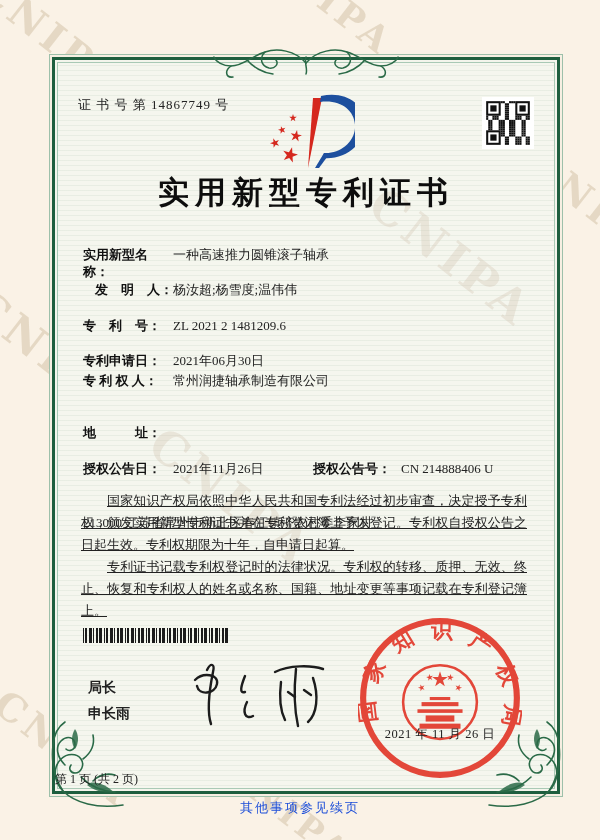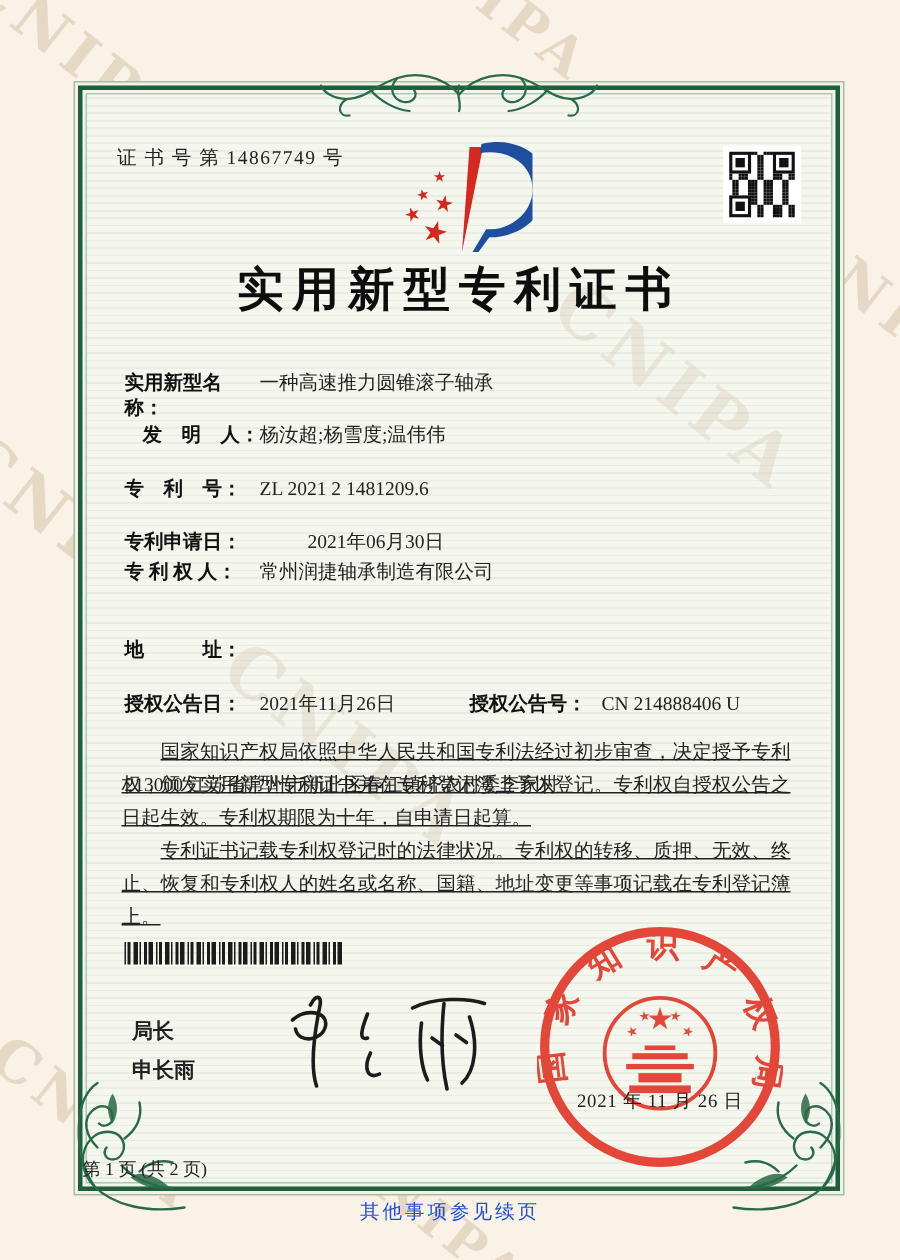--- a/index.html
+++ b/index.html
@@ -278,21 +278,21 @@
       <span class="val">一种高速推力圆锥滚子轴承</span>
     </div>
     <div class="row" style="top:221px;text-align:right;">
       <span class="lbl">发　明　人：</span>
       <span class="val">杨汝超;杨雪度;温伟伟</span>
     </div>
     <div class="row" style="top:257px;">
       <span class="lbl">专　利　号：</span>
       <span class="val">ZL 2021 2 1481209.6</span>
     </div>
-    <div class="row" style="top:292px;gap:32px;">
+    <div class="row" style="top:292px;">
       <span class="lbl">专利申请日：</span>
       <span class="val">2021年06月30日</span>
     </div>
     <div class="row" style="top:312px;">
       <span class="lbl">专 利 权 人：</span>
       <span class="val">常州润捷轴承制造有限公司</span>
     </div>
     <div class="row" style="top:364px;flex-direction:column;">
       <span class="lbl">地　　　址：</span>
       <span class="val">213000 江苏省常州市新北区春江镇济农村委李家村</span>

